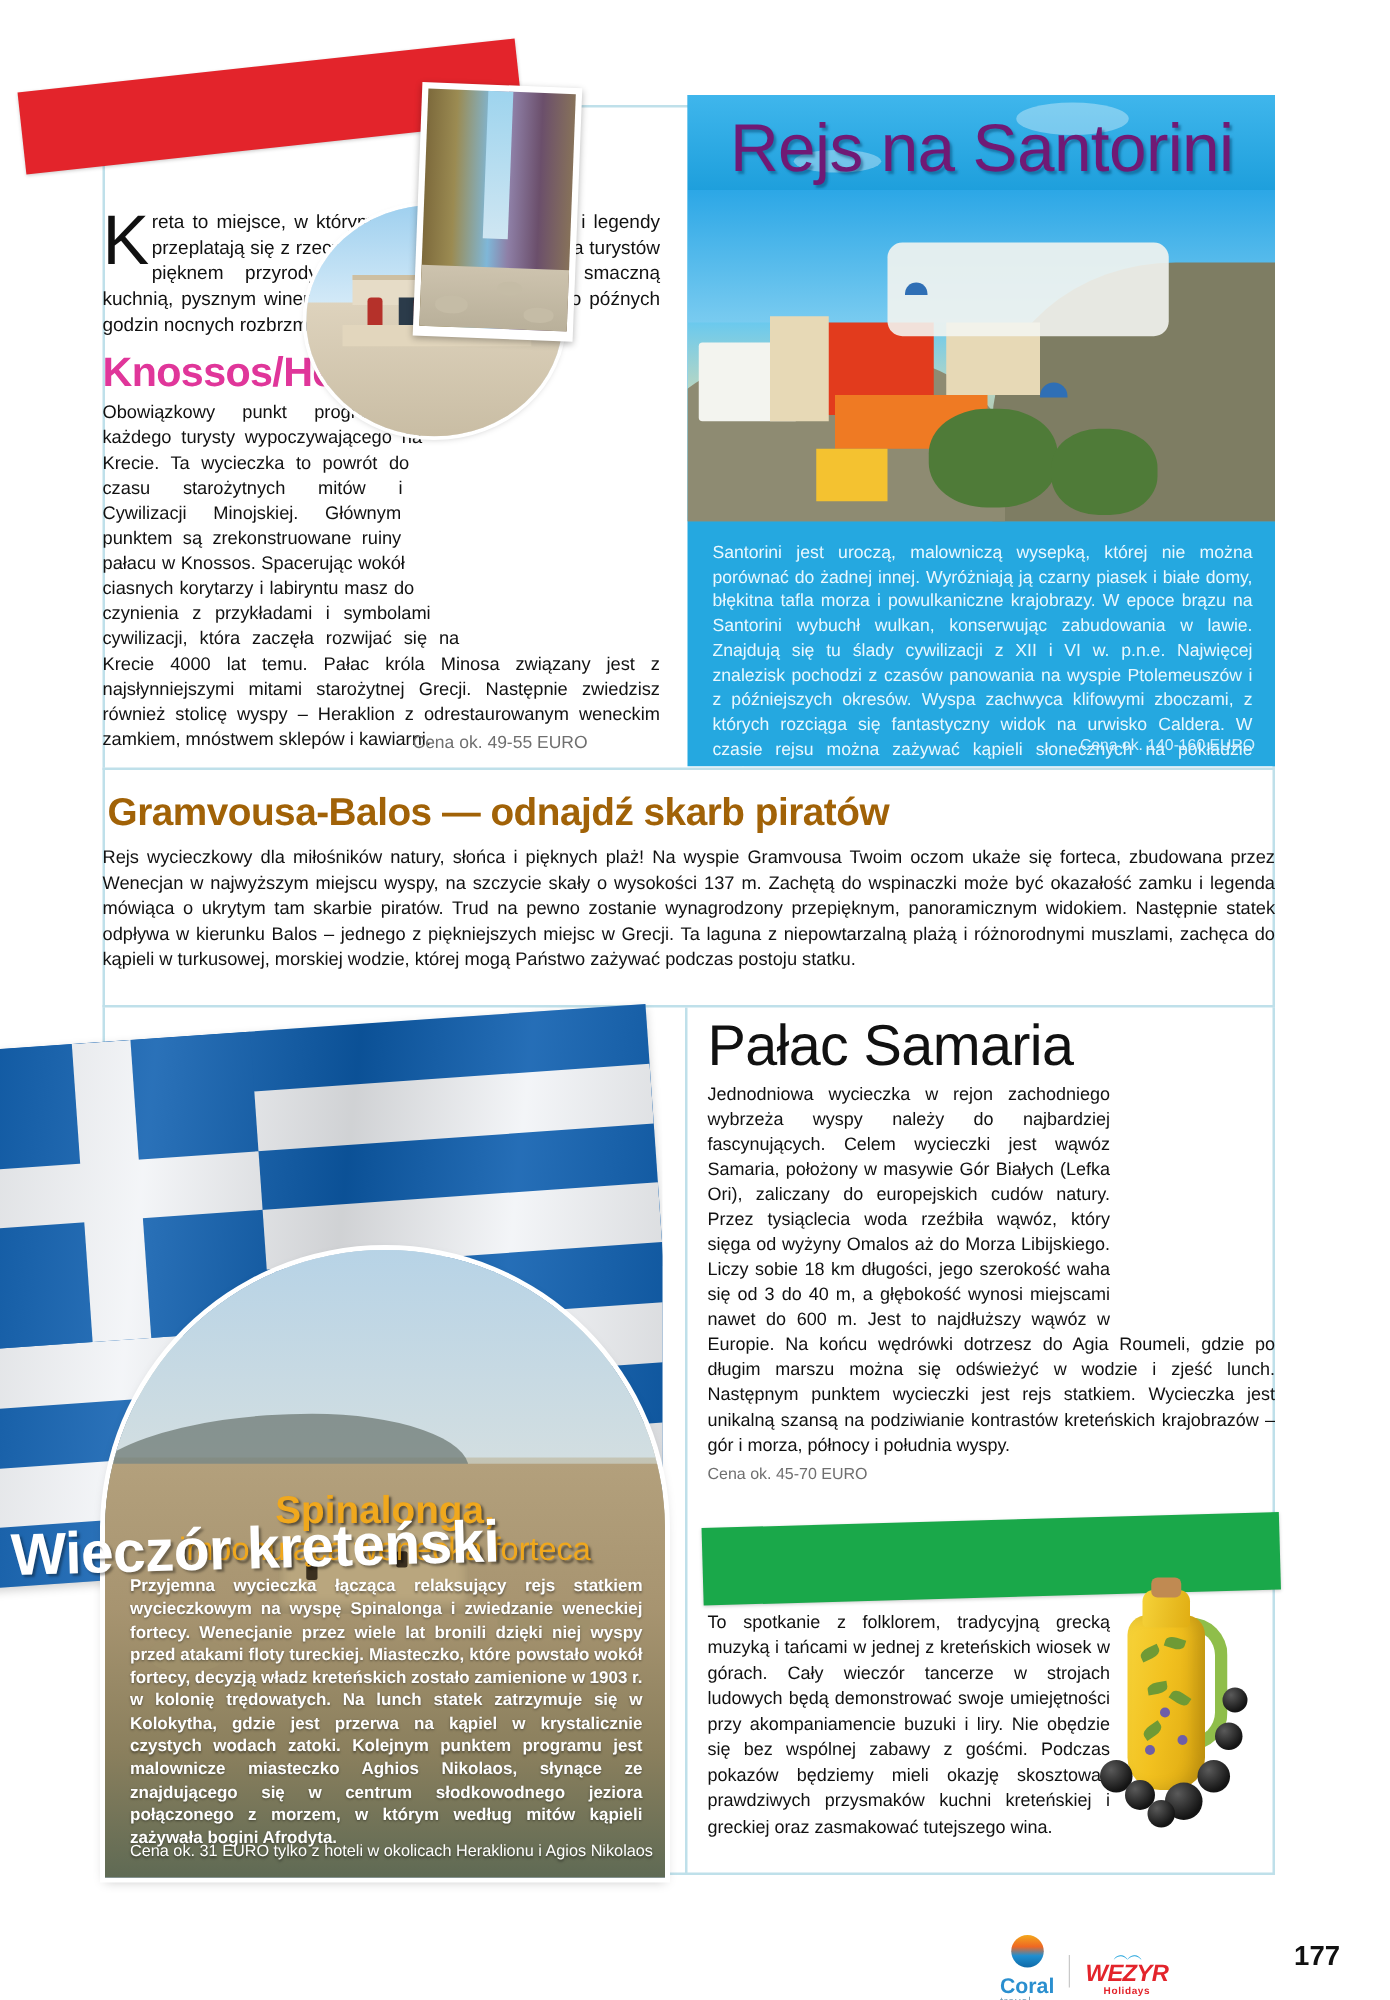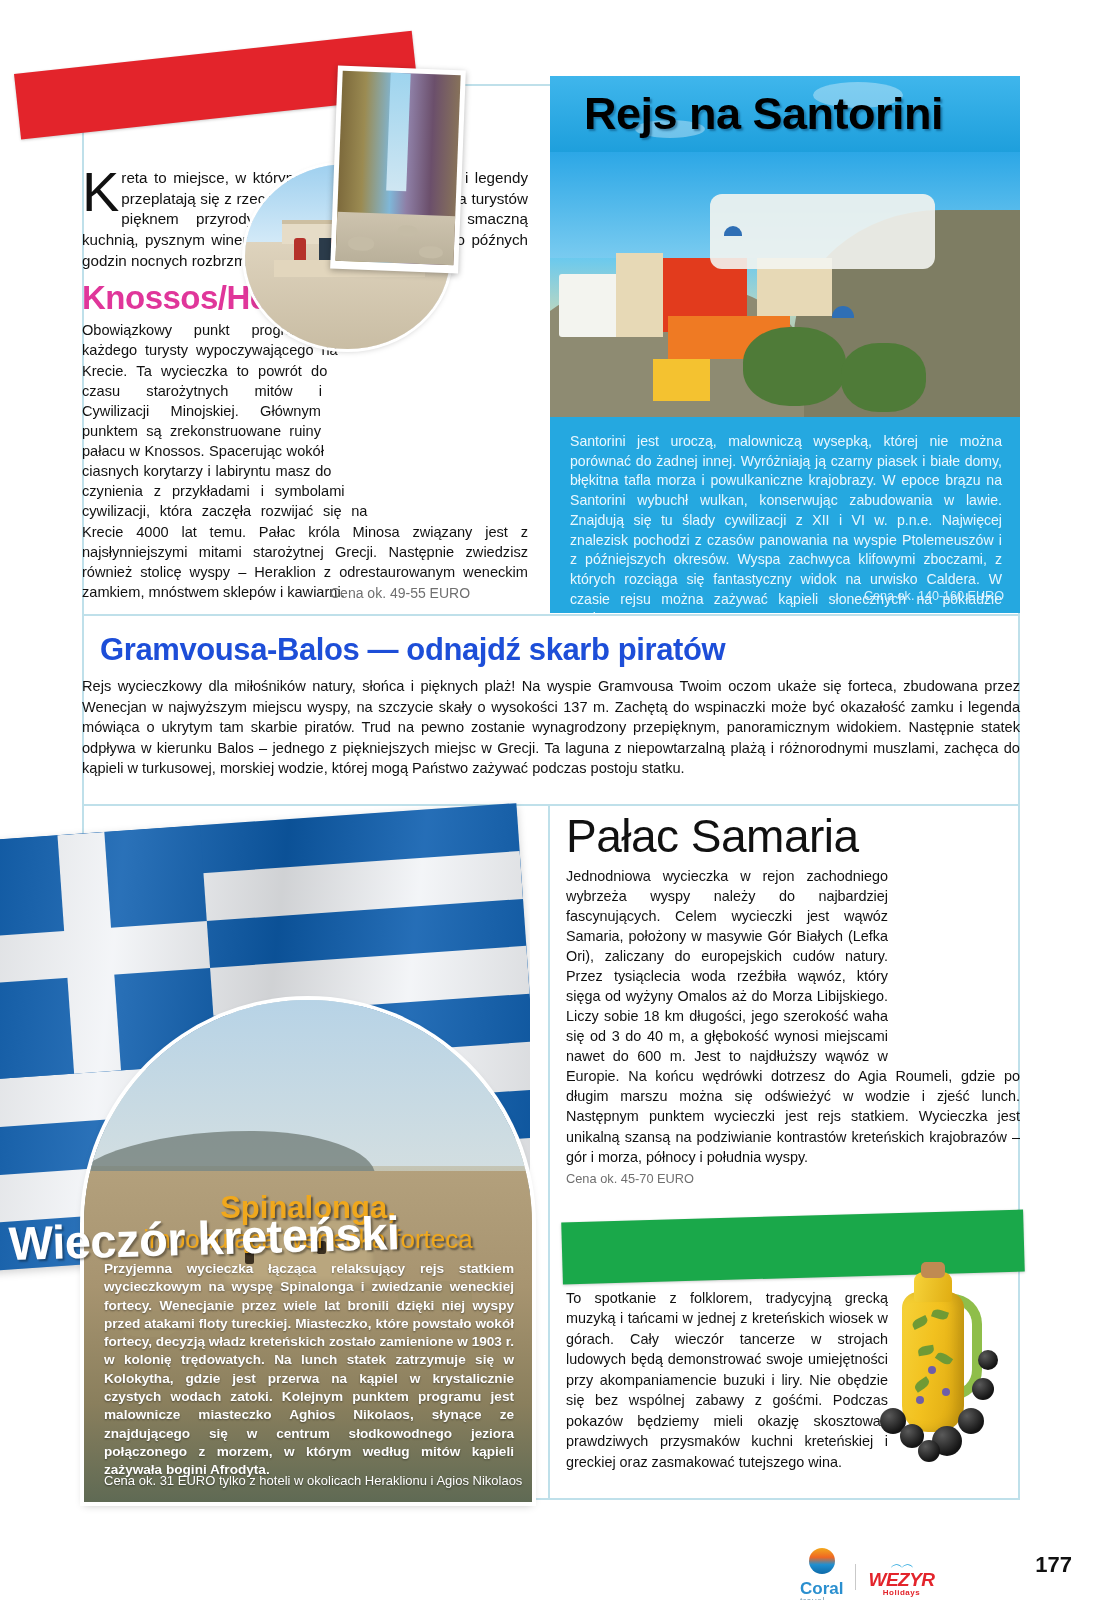--- a/index.html
+++ b/index.html
@@ -143,23 +143,23 @@
     position: absolute;
     left: 0; top: 0; right: 0;
     height: 76px;
     background: linear-gradient(180deg, #3fb6ec 0%, #1e9fdc 100%);
   }
   .s-cloud { position:absolute; background:rgba(255,255,255,.35); border-radius:50%; }
   #santorini-title {
     position: absolute;
     left: 34px;
     top: 12px;
-    font-size: 45px;
-    font-weight: bold;
-    color: #000000;
+    font-size: 54px;
+    font-weight: normal;
+    color: #701a75;
     text-shadow: 2px 2px 2px rgba(0,60,100,.45);
     letter-spacing: -0.5px;
     white-space: nowrap;
   }
   #santorini-photo {
     position: absolute;
     left: 0; top: 76px;
     width: 470px;
     height: 265px;
     overflow: hidden;
@@ -200,22 +200,22 @@
   
   #gramvousa {
     position: absolute;
     left: 82px;
     top: 632px;
     width: 938px;
   }
   #gramvousa-title {
     font-size: 31px;
     font-weight: bold;
-    color: #1d4ed8;
-    margin: 0 0 8px 18px;
+    color: #a16207;
+    margin: 0 0 8px 4px;
     letter-spacing: -0.4px;
   }
   #gramvousa-body {
     font-size: 14.6px;
     line-height: 1.41;
     text-align: justify;
     color: #111;
   }
   #gramvousa-price {
     text-align: right;

